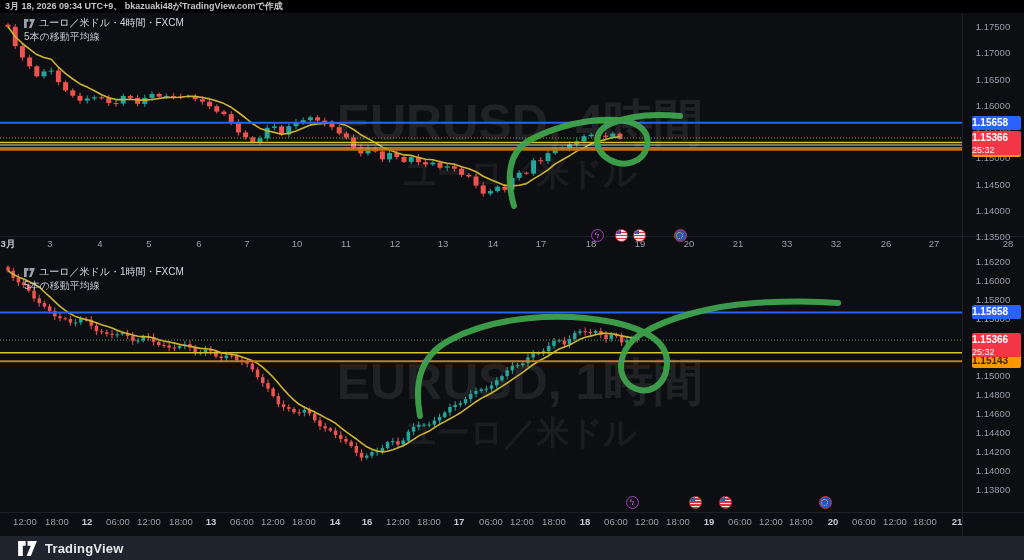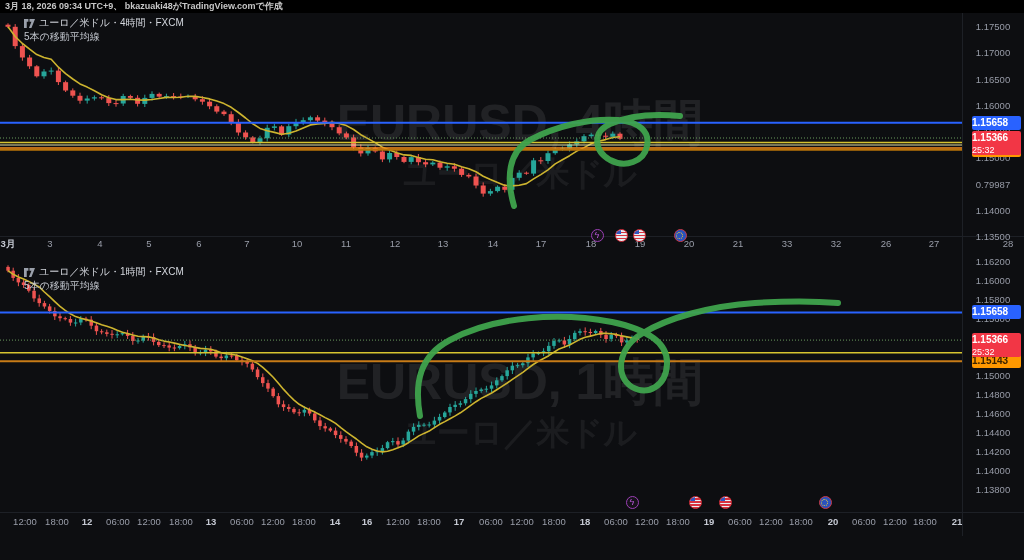--- a/index.html
+++ b/index.html
@@ -255,21 +255,21 @@
       </div>
       <div class="row row2">5本の移動平均線</div>
     </div>
     <div class="pricescale" style="height:223px">
         <div class="ptick" style="top: 13px;">1.17500</div>
         <div class="ptick" style="top: 39.25px;">1.17000</div>
         <div class="ptick" style="top: 65.5px;">1.16500</div>
         <div class="ptick" style="top: 91.75px;">1.16000</div>
         <div class="ptick" style="top: 118px;">1.15500</div>
         <div class="ptick" style="top: 144.25px;">1.15000</div>
-        <div class="ptick" style="top: 170.5px;">0.79987</div>
+        <div class="ptick" style="top: 170.5px;">1.14500</div>
         <div class="ptick" style="top: 196.75px;">1.14000</div>
         <div class="ptick" style="top: 223px;">1.13500</div>
         <div class="plabel" style="background: rgb(41, 98, 255); color: rgb(255, 255, 255); top: 102.705px;">1.15658</div>
         <div class="plabel" style="background: rgb(255, 152, 0); color: rgb(58, 35, 0); top: 129.743px;">1.15143</div>
         <div class="plabel" style="background: rgb(242, 54, 69); color: rgb(255, 255, 255); top: 118.035px;">1.15366<div class="cd">25:32</div></div>
       </div>
     <div class="timeaxis" style="top:223px;height:14px">
         <div class="tlabel strong" style="left: 8px; top: 2px; text-align: center;">3月</div>
         <div class="tlabel" style="left: 50px; top: 2px;">3</div>
         <div class="tlabel" style="left: 100px; top: 2px;">4</div>
@@ -621,13 +621,22 @@
         <div class="tlabel strong" style="left: 957px; top: 4px;">21</div>
       </div>
     <div class="events">
         <div class="evt evt-flash" style="left: 625.5px; top: 246px;">ϟ</div>
         <div class="evt evt-us" style="left: 688.5px; top: 246px;"></div>
         <div class="evt evt-us" style="left: 718.5px; top: 246px;"></div>
         <div class="evt evt-eu" style="left: 818.5px; top: 246px;"></div>
       </div>
   </div>
 
+  <div class="footer">
+    <span style="display:inline-flex">
+      <svg width="19" height="15" viewBox="0 0 20 16" fill="#ffffff">
+          <path d="M0 0h8v5H5v11H0z"></path>
+          <path d="M10 0h10l-6.5 16h-4.5l4.5-11H10z"></path>
+        </svg>
+    </span>
+    <span class="brand">TradingView</span>
+  </div>
 </div>
 
 </body></html>

